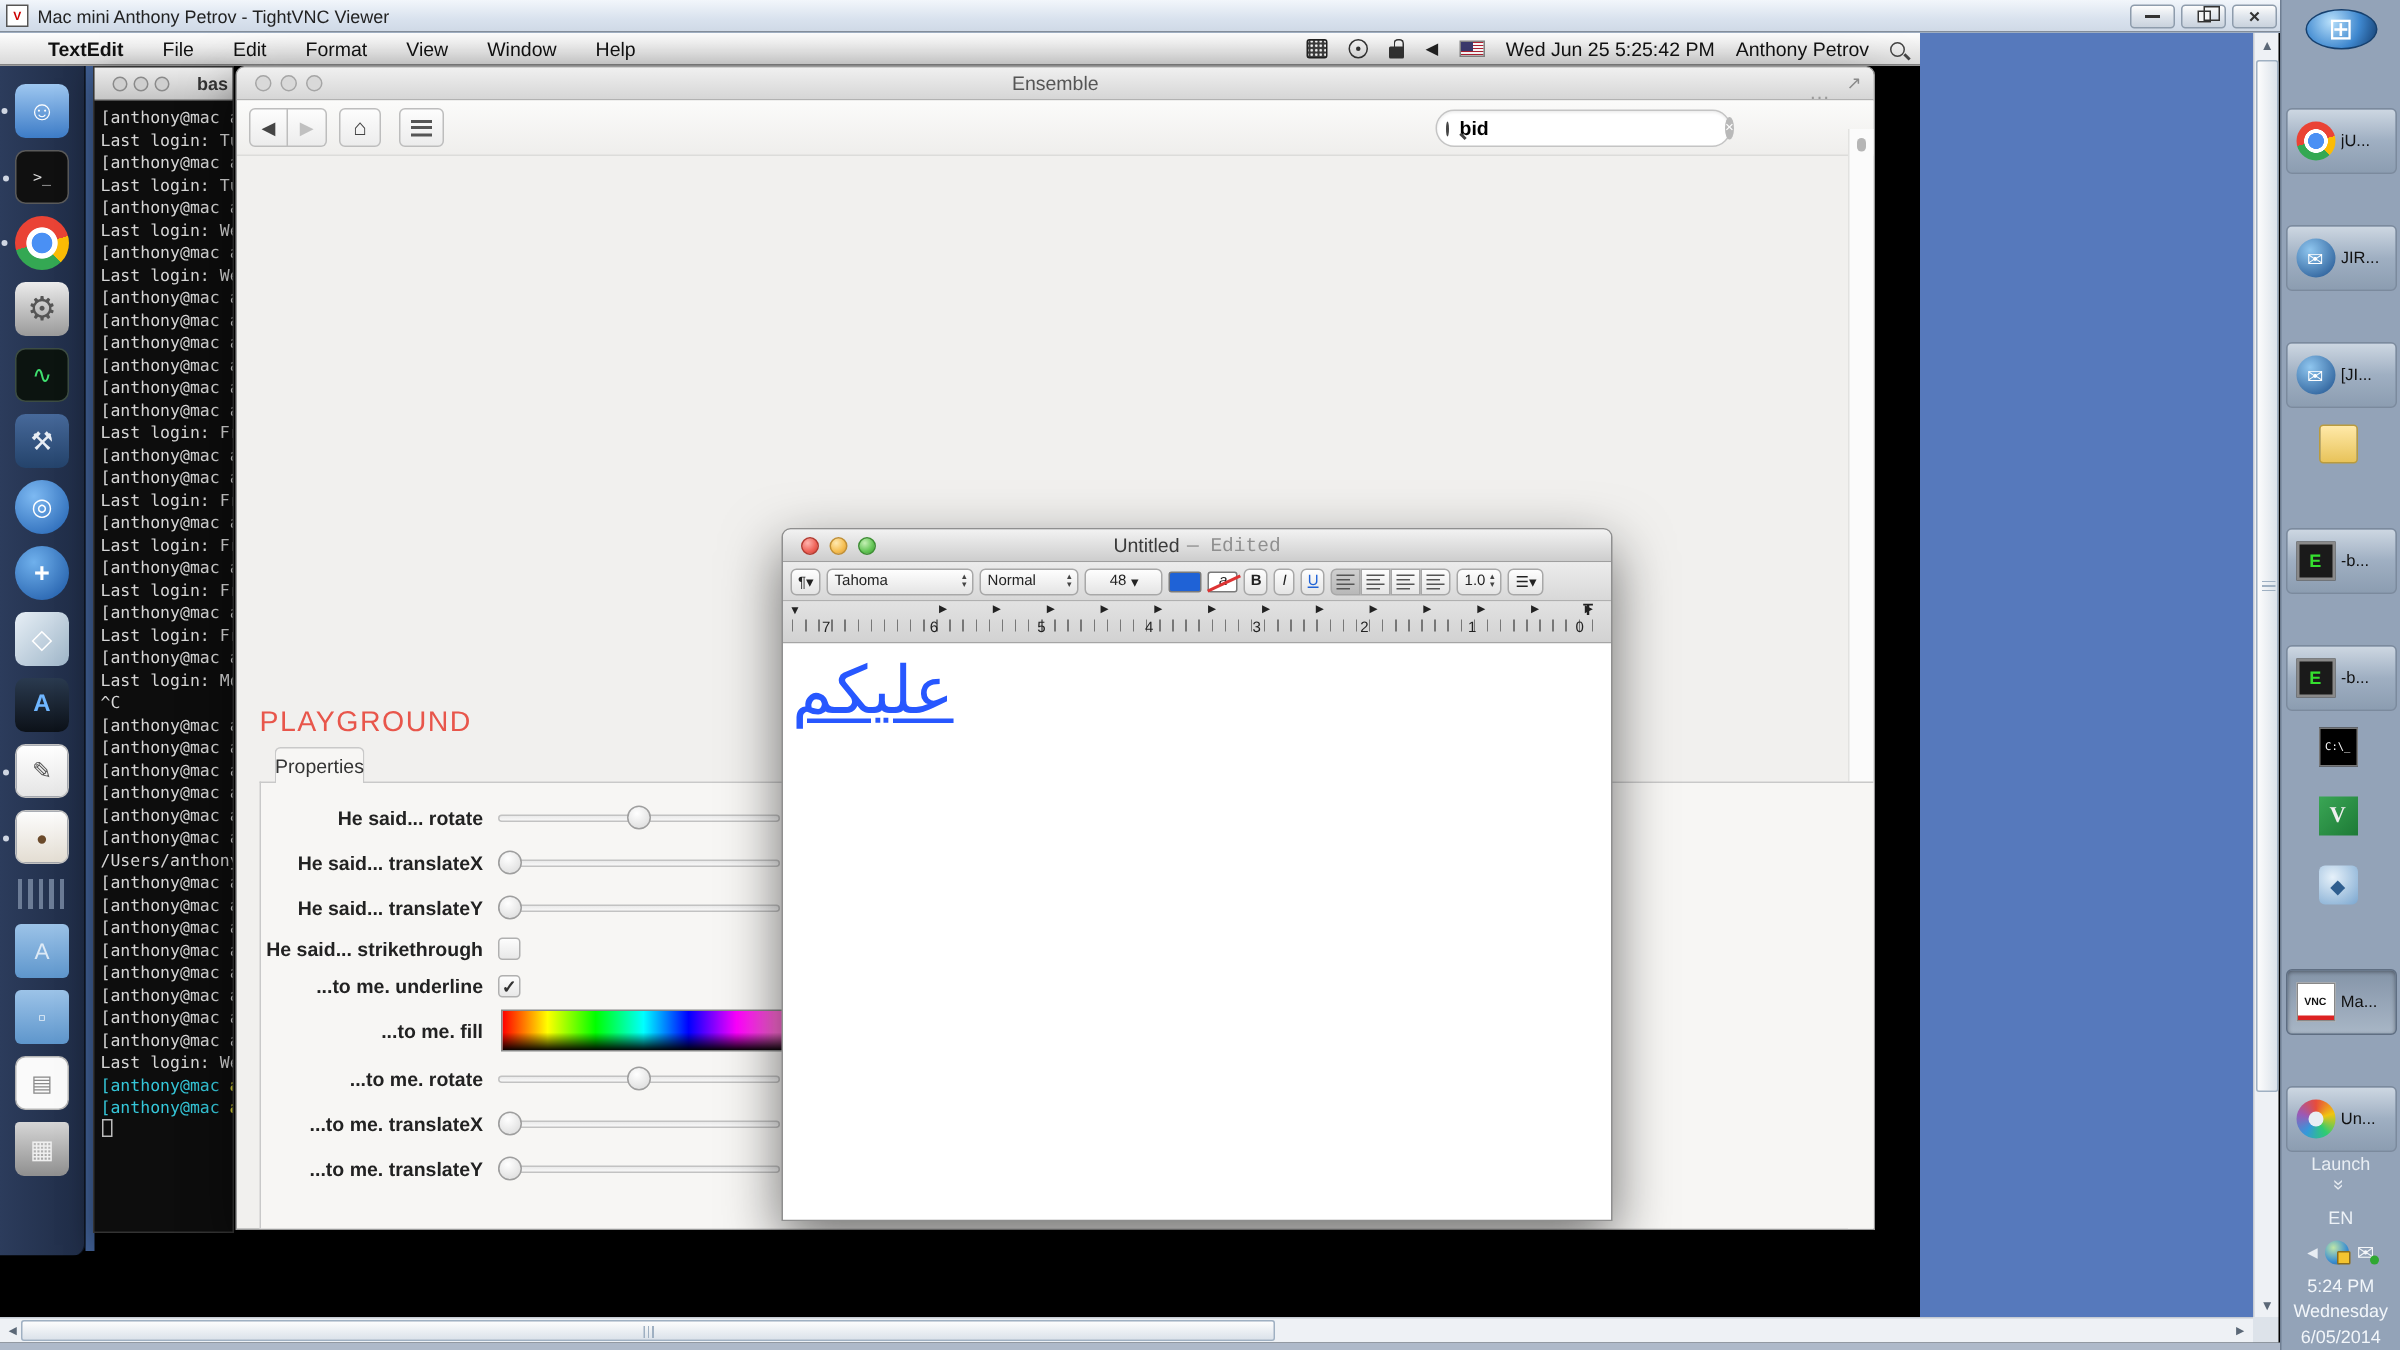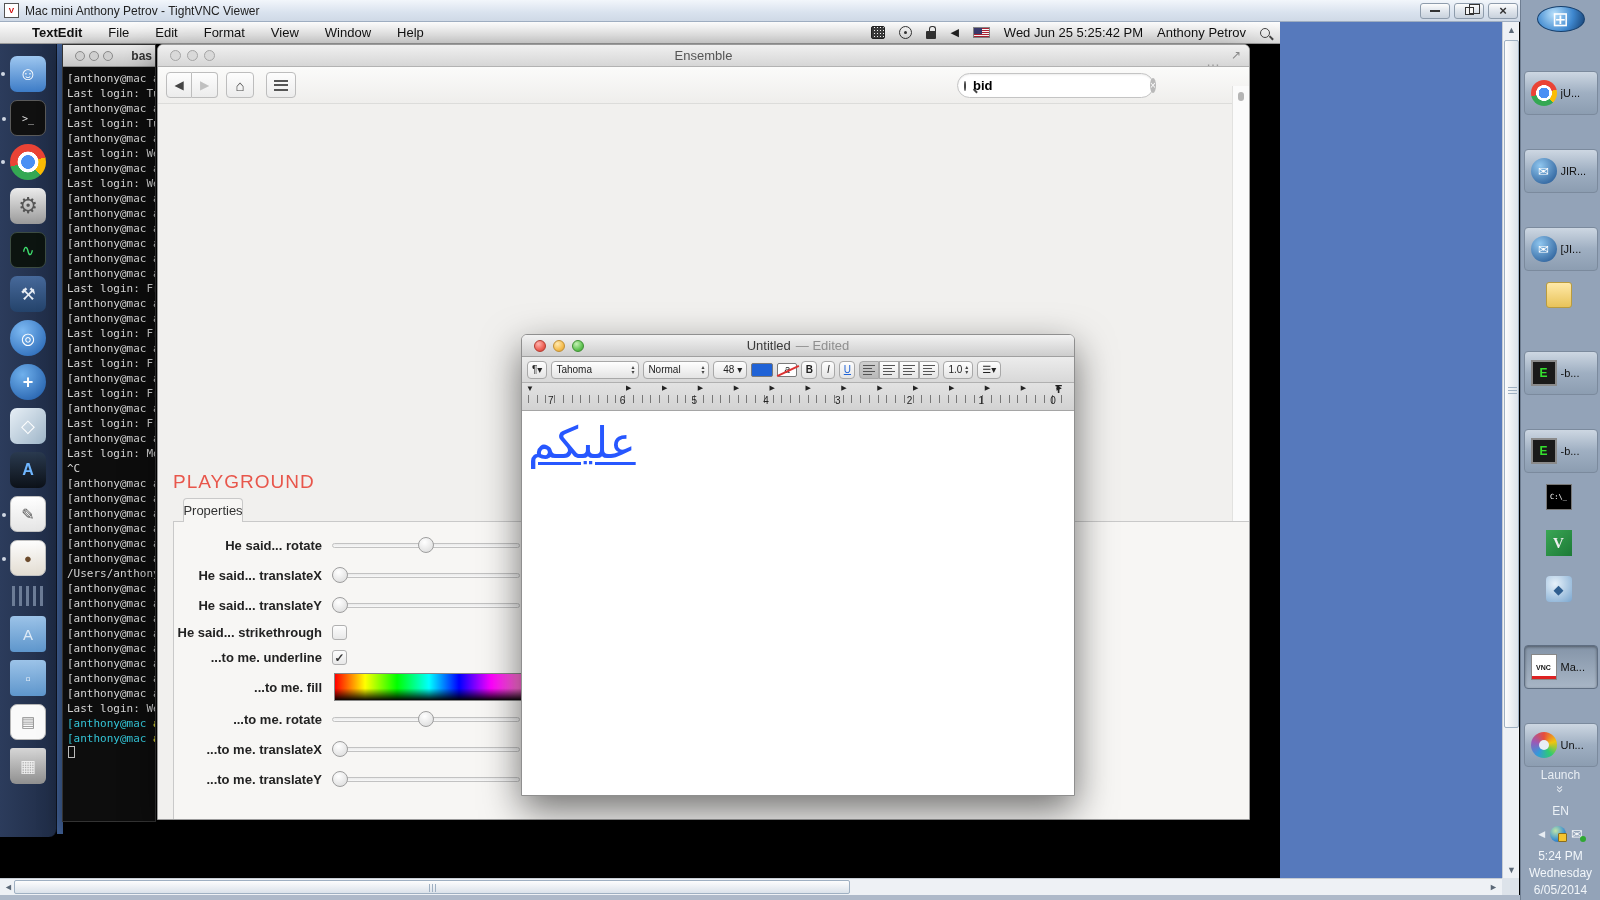--- a/index.html
+++ b/index.html
@@ -233,39 +233,39 @@
     width:16px;height:16px;border-radius:50%;border:1px solid #9e9e9e;
     background:radial-gradient(circle at 40% 30%,#ffffff,#d8d8d8);}
   .pg-row.checkbox .ctl-checkbox{display:flex;margin-left:10px;width:15px;height:15px;border-radius:3px;
     border:1px solid #b0b0b0;background:linear-gradient(#fdfdfd,#e8e8e8);
     align-items:center;justify-content:center;font-size:12px;font-weight:bold;color:#333;}
   .pg-row.spectrum .ctl-spectrum{display:block;margin-left:12px;width:190px;height:28px;border:1px solid #888;
     background:linear-gradient(to top, rgba(0,0,0,.95), rgba(0,0,0,0) 45%),
       linear-gradient(to right,#f00,#ff0 16%,#0f0 33%,#0ff 50%,#00f 66%,#f0f 83%,#ff6ad5 97%);}
 
   
-  #textedit{left:521px;top:312px;width:554px;height:462px;background:#fff;border-radius:6px 6px 0 0;
+  #textedit{left:521px;top:330px;width:554px;height:462px;background:#fff;border-radius:6px 6px 0 0;
     border:1px solid #8f8f8f;box-shadow:0 14px 38px rgba(0,0,0,.55);}
   #te-titlebar{left:0;top:0;width:100%;height:22px;border-radius:5px 5px 0 0;
     background:linear-gradient(#f2f2f2,#cdcdcd);border-bottom:1px solid #9f9f9f;
     display:flex;align-items:center;justify-content:center;font-size:13px;color:#3a3a3a;gap:5px;}
   #te-lights{position:absolute;left:12px;top:5px;display:flex;gap:7px;}
   .light{width:12px;height:12px;border-radius:50%;}
   .light.red{background:radial-gradient(circle at 35% 30%,#ffb3ad,#ee6156 60%,#c23b32);border:1px solid #b33a30;}
   .light.yellow{background:radial-gradient(circle at 35% 30%,#ffe9b0,#f5bd4f 60%,#d3983a);border:1px solid #c08f35;}
   .light.green{background:radial-gradient(circle at 35% 30%,#c4f0b4,#62c454 60%,#3f9a34);border:1px solid #3d8f33;}
-  #te-edited{color:#8f8f8f;}
+  #te-edited{color:#8f8f8f;font-family:Liberation Mono, monospace;}
   #te-toolbar{left:0;top:22px;width:100%;height:26px;background:linear-gradient(#ececec,#d8d8d8);
     border-bottom:1px solid #b0b0b0;display:flex;align-items:center;gap:4px;padding:0 5px;font-size:10px;color:#222;}
   .te-ctl{height:18px;border:1px solid #a8a8a8;border-radius:4px;background:linear-gradient(#fefefe,#e4e4e4);
     display:flex;align-items:center;justify-content:center;padding:0 4px;gap:3px;white-space:nowrap;}
   .stepper{font-size:6px;line-height:5px;display:inline-flex;flex-direction:column;color:#444;}
-  .te-font{width:88px;justify-content:space-between;}
+  .te-font{width:98px;justify-content:space-between;}
   .te-style{width:66px;justify-content:space-between;}
-  .te-size{width:34px;justify-content:flex-end;}
+  .te-size{width:52px;justify-content:center;}
   .swatch-blue{width:22px;height:14px;background:#1f62d6;border:1px solid #7a7a7a;border-radius:2px;}
   .swatch-a{position:relative;width:20px;height:14px;border:1px solid #7a7a7a;border-radius:2px;background:#fff;
     display:flex;align-items:center;justify-content:center;font-size:10px;font-style:italic;}
   .swatch-a::after{content:"";position:absolute;left:-2px;top:6px;width:24px;height:2px;background:#d33;transform:rotate(-25deg);}
   .te-b{font-weight:bold;width:16px;}
   .te-i{font-style:italic;width:14px;}
   .te-u{text-decoration:underline;color:#1f62d6;width:16px;}
   .align-group{display:flex;}
   .align-btn{width:20px;height:18px;border:1px solid #a8a8a8;background:linear-gradient(#fefefe,#e4e4e4);
     display:flex;align-items:center;justify-content:center;}

